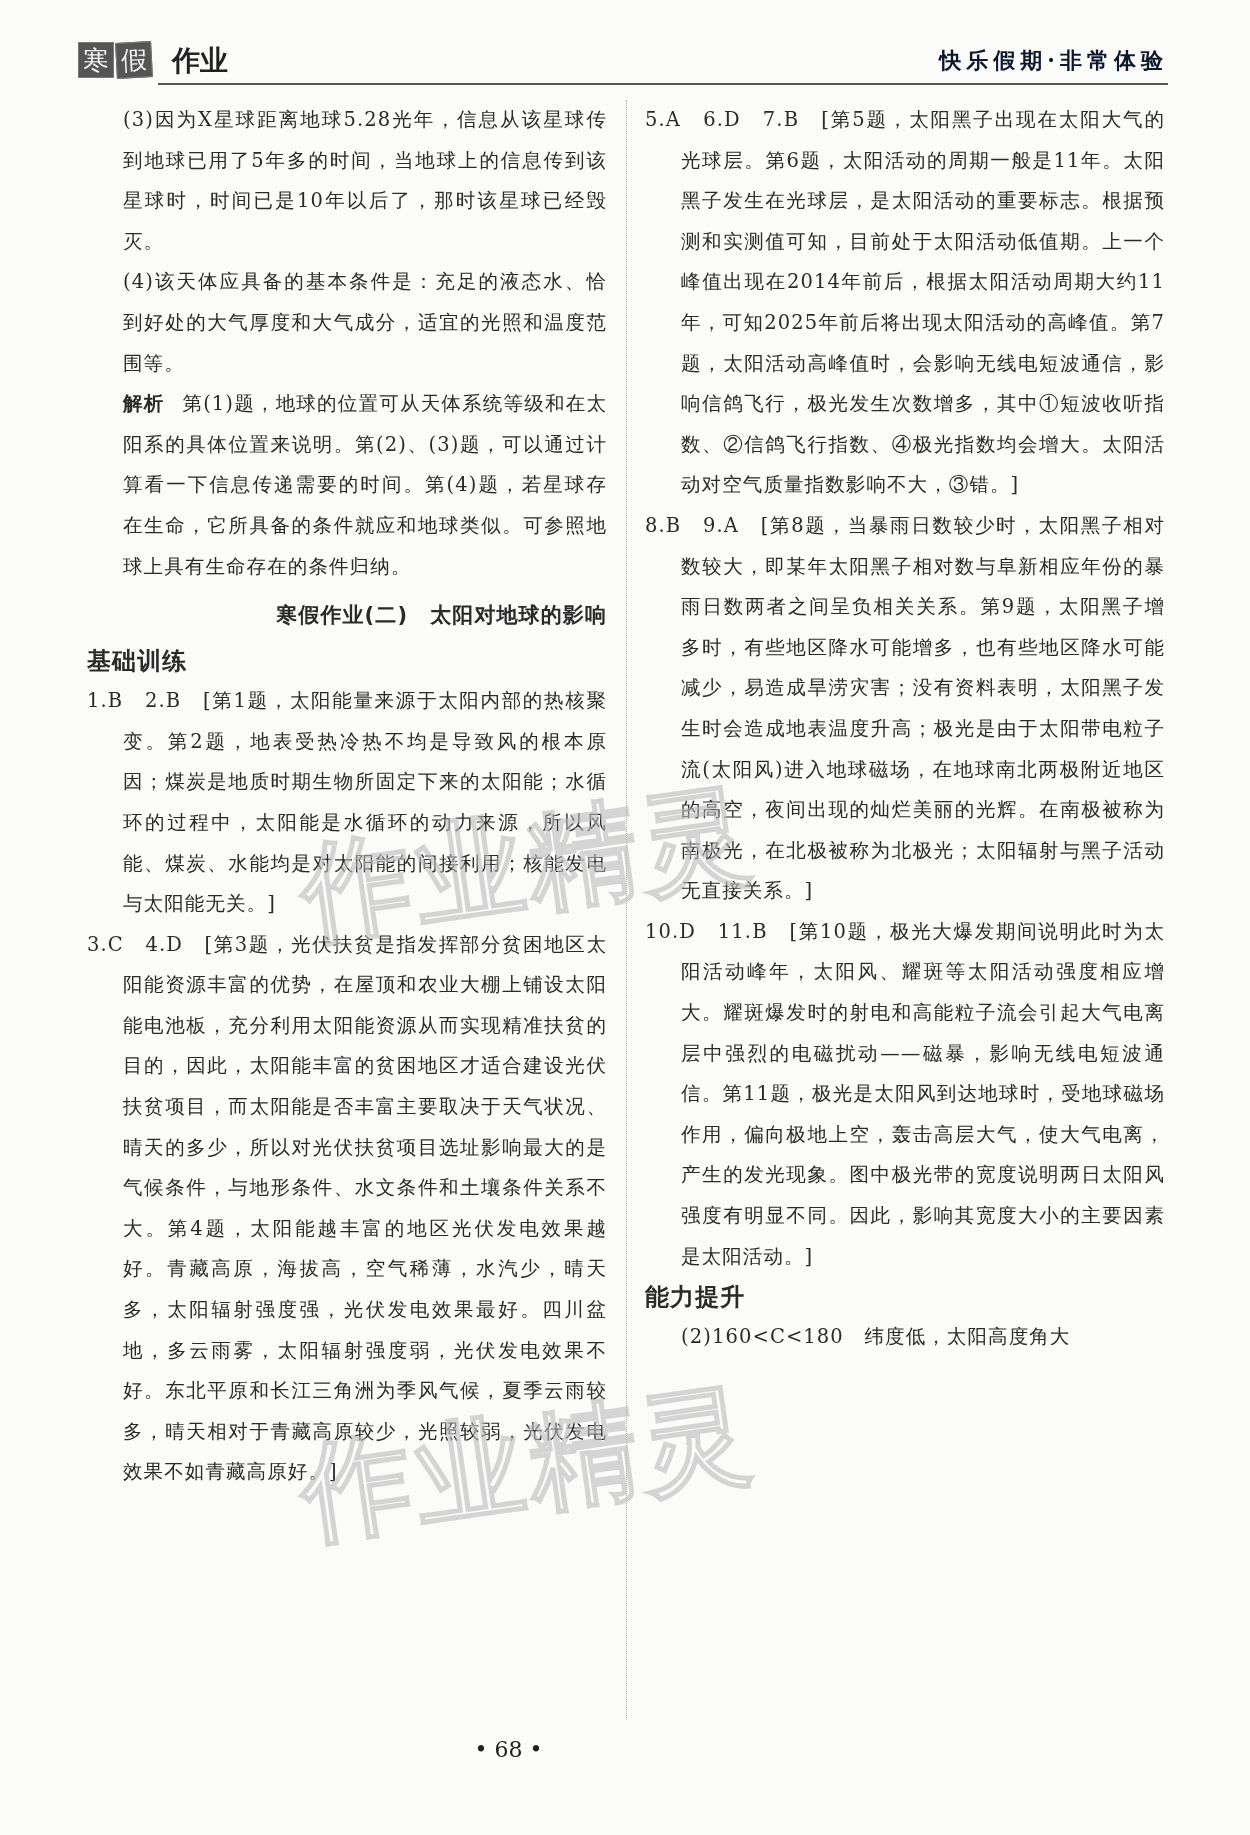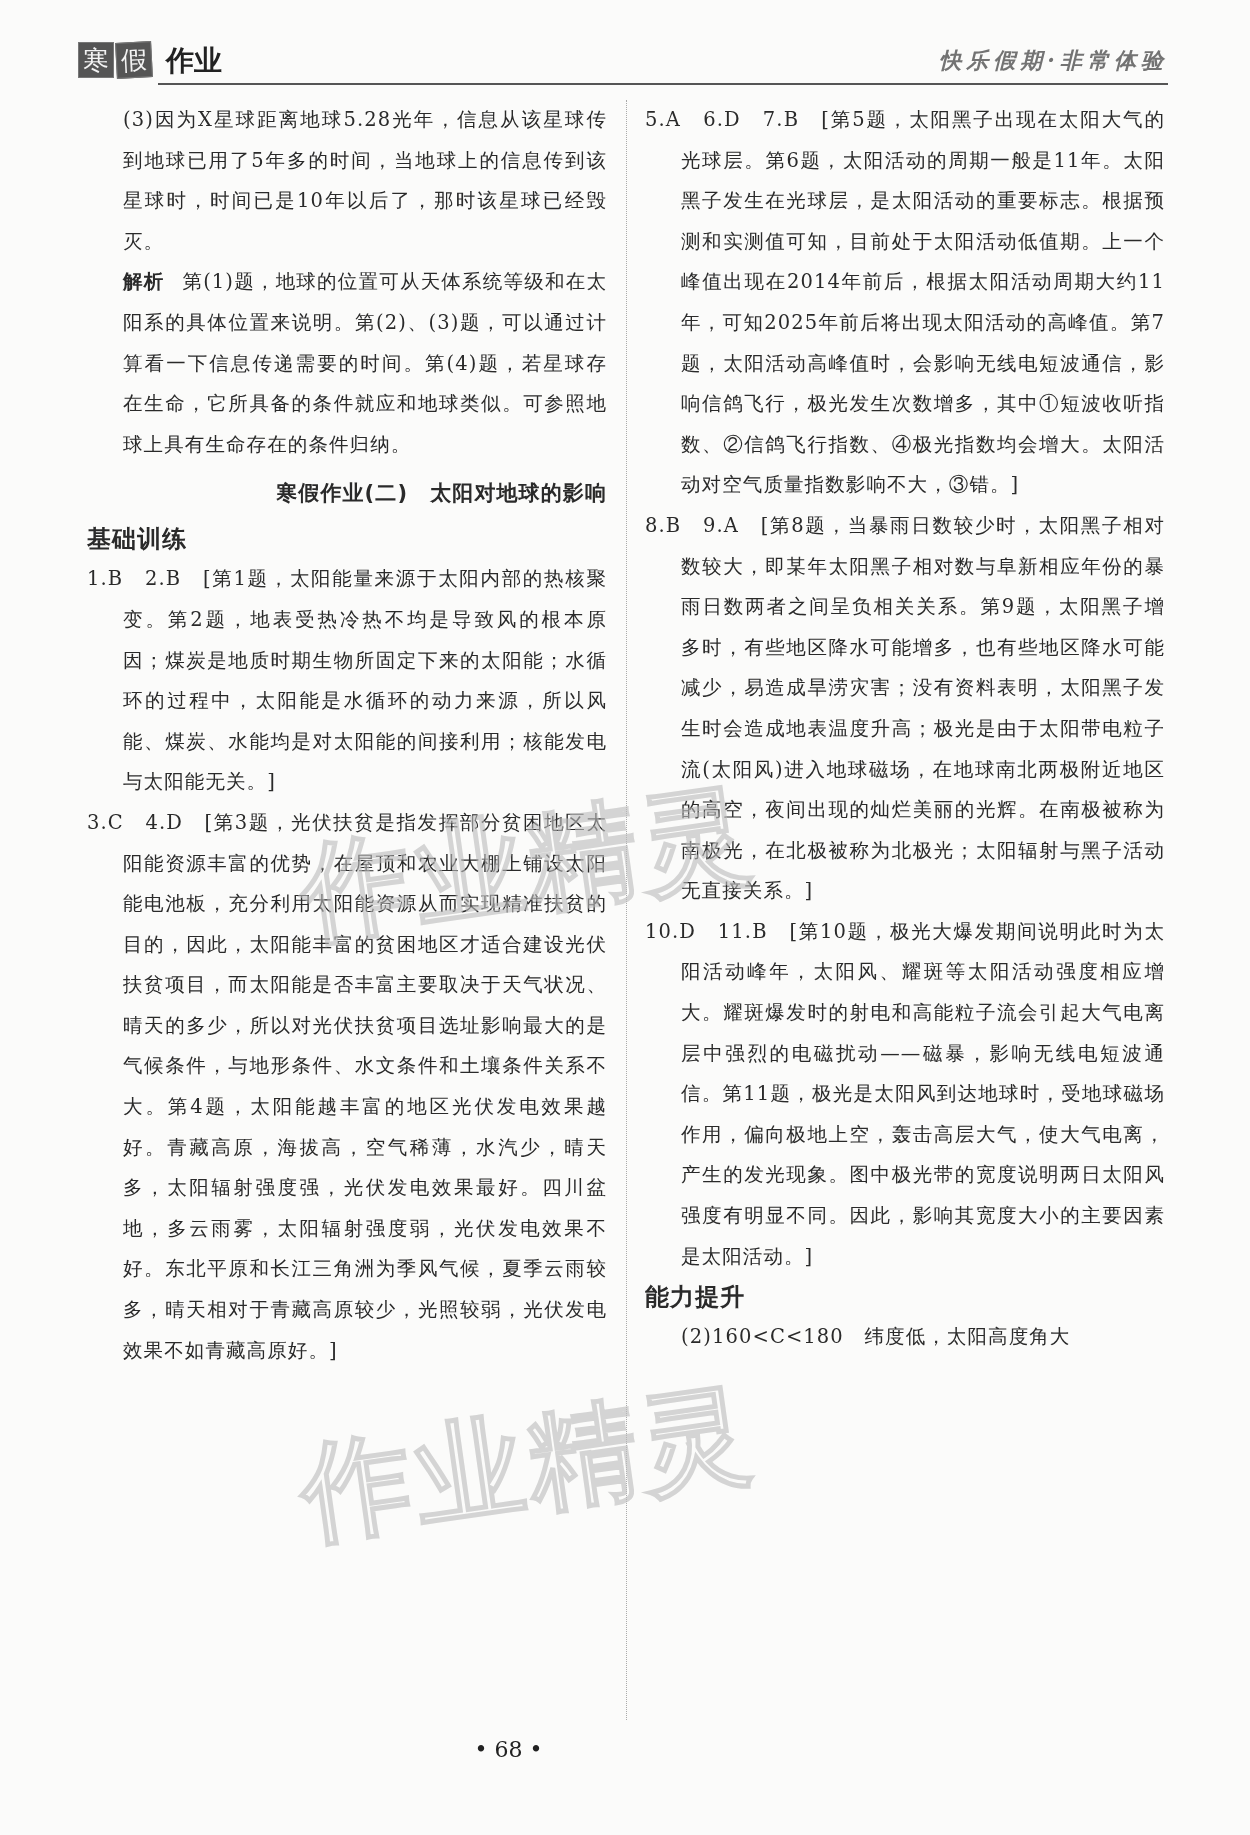--- a/index.html
+++ b/index.html
@@ -16,26 +16,26 @@
   }
   .logo { position: absolute; left: 0; top: 14px; display: flex; align-items: flex-end; }
   .logo-box {
     width: 34px; height: 34px; background: #555; color: #f3f3f3;
     font-family: "DejaVu Serif", serif; font-size: 26px; line-height: 34px;
     text-align: center; margin-right: 2px; border: 1px solid #777;
   }
   .logo-box.b { transform: rotate(-3deg); }
   .logo-text {
     font-family: "DejaVu Sans", sans-serif; font-weight: bold; font-size: 28px;
-    margin-left: 12px; color: #222; line-height: 34px;
+    margin-left: 18px; color: #222; line-height: 34px;
   }
   .slogan {
     position: absolute; right: 0; top: 18px;
     font-family: "DejaVu Serif", serif; font-weight: bold; font-size: 22px;
-    letter-spacing: 5px; color: #737373; font-style: italic;
+    letter-spacing: 5px; color: #0f172a;
   }
   .rule {
     position: absolute; left: 80px; right: 0; top: 55px; height: 2px; background: #555;
   }
   .col {
     position: absolute; top: 100px; width: 520px;
     font-size: 19.5px; line-height: 40.6px; letter-spacing: 1.1px;
   }
   .col.left { left: 87px; }
   .col.right { left: 645px; width: 520px; }
@@ -75,20 +75,21 @@
     <span class="logo-text">作业</span>
   </div>
   <div class="slogan">快乐假期·非常体验</div>
   <div class="rule"></div>
 </div>
 
 <div class="divider"></div>
 
 <div class="col left">
   <p class="p ind" style="text-indent:0;">(3)因为X星球距离地球5.28光年，信息从该星球传到地球已用了5年多的时间，当地球上的信息传到该星球时，时间已是10年以后了，那时该星球已经毁灭。</p>
+  <p class="p ind">(4)该天体应具备的基本条件是：充足的液态水、恰到好处的大气厚度和大气成分，适宜的光照和温度范围等。</p>
   <p class="p ind"><span class="bold-label">解析</span><span>第(1)题，地球的位置可从天体系统等级和在太阳系的具体位置来说明。第(2)、(3)题，可以通过计算看一下信息传递需要的时间。第(4)题，若星球存在生命，它所具备的条件就应和地球类似。可参照地球上具有生命存在的条件归纳。</span></p>
   <div class="section-title">寒假作业(二)　太阳对地球的影响</div>
   <div class="sub-title">基础训练</div>
   <p class="p hang">1.B　2.B　[第1题，太阳能量来源于太阳内部的热核聚变。第2题，地表受热冷热不均是导致风的根本原因；煤炭是地质时期生物所固定下来的太阳能；水循环的过程中，太阳能是水循环的动力来源，所以风能、煤炭、水能均是对太阳能的间接利用；核能发电与太阳能无关。]</p>
   <p class="p hang">3.C　4.D　[第3题，光伏扶贫是指发挥部分贫困地区太阳能资源丰富的优势，在屋顶和农业大棚上铺设太阳能电池板，充分利用太阳能资源从而实现精准扶贫的目的，因此，太阳能丰富的贫困地区才适合建设光伏扶贫项目，而太阳能是否丰富主要取决于天气状况、晴天的多少，所以对光伏扶贫项目选址影响最大的是气候条件，与地形条件、水文条件和土壤条件关系不大。第4题，太阳能越丰富的地区光伏发电效果越好。青藏高原，海拔高，空气稀薄，水汽少，晴天多，太阳辐射强度强，光伏发电效果最好。四川盆地，多云雨雾，太阳辐射强度弱，光伏发电效果不好。东北平原和长江三角洲为季风气候，夏季云雨较多，晴天相对于青藏高原较少，光照较弱，光伏发电效果不如青藏高原好。]</p>
 </div>
 
 <div class="col right">
   <p class="p hang">5.A　6.D　7.B　[第5题，太阳黑子出现在太阳大气的光球层。第6题，太阳活动的周期一般是11年。太阳黑子发生在光球层，是太阳活动的重要标志。根据预测和实测值可知，目前处于太阳活动低值期。上一个峰值出现在2014年前后，根据太阳活动周期大约11年，可知2025年前后将出现太阳活动的高峰值。第7题，太阳活动高峰值时，会影响无线电短波通信，影响信鸽飞行，极光发生次数增多，其中①短波收听指数、②信鸽飞行指数、④极光指数均会增大。太阳活动对空气质量指数影响不大，③错。]</p>
   <p class="p hang">8.B　9.A　[第8题，当暴雨日数较少时，太阳黑子相对数较大，即某年太阳黑子相对数与阜新相应年份的暴雨日数两者之间呈负相关关系。第9题，太阳黑子增多时，有些地区降水可能增多，也有些地区降水可能减少，易造成旱涝灾害；没有资料表明，太阳黑子发生时会造成地表温度升高；极光是由于太阳带电粒子流(太阳风)进入地球磁场，在地球南北两极附近地区的高空，夜间出现的灿烂美丽的光辉。在南极被称为南极光，在北极被称为北极光；太阳辐射与黑子活动无直接关系。]</p>

